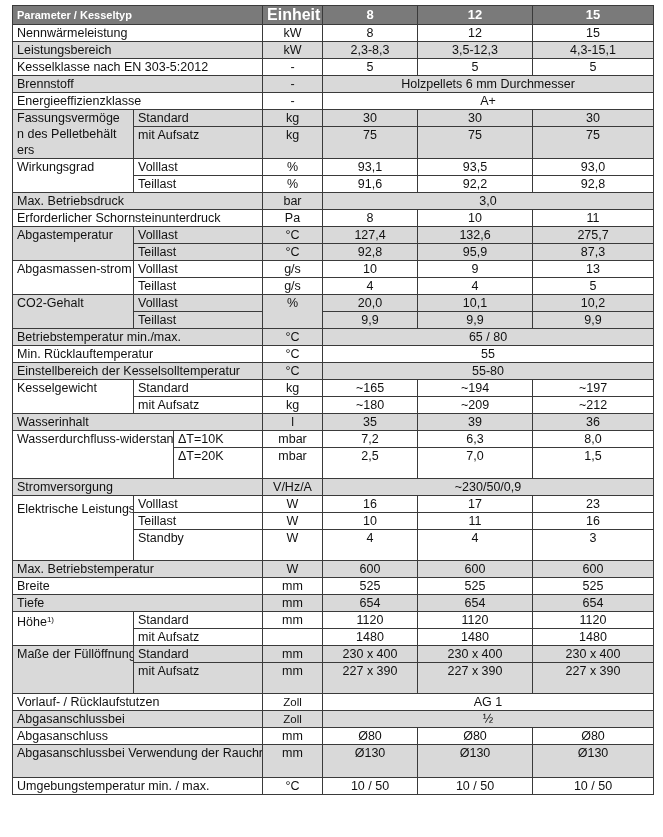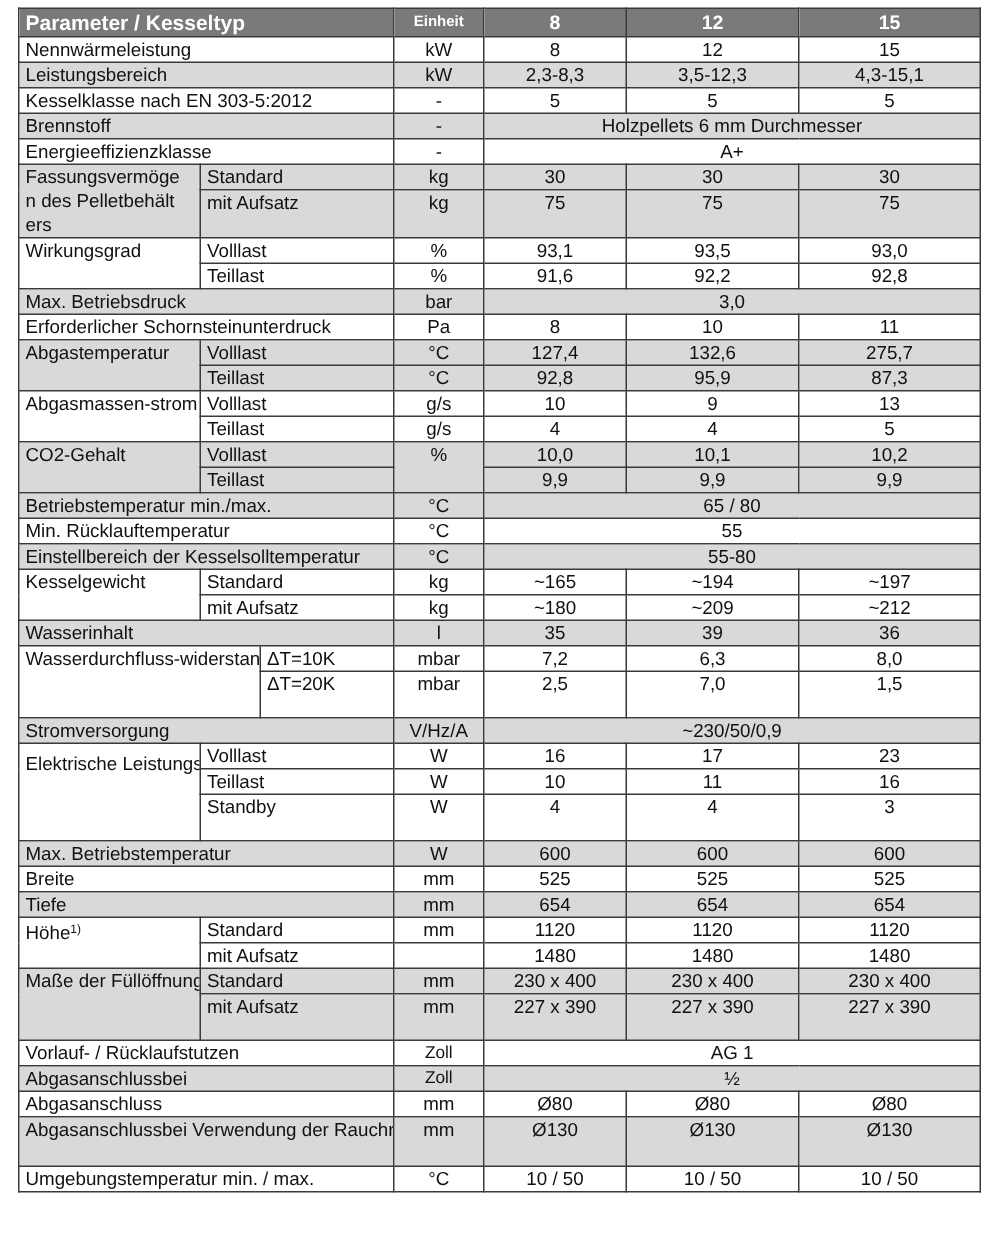--- a/index.html
+++ b/index.html
@@ -16,22 +16,22 @@
     padding: 0 4px;
     line-height: 16px;
     vertical-align: top;
     overflow: hidden;
     white-space: nowrap;
   }
   #spec-table th {
     background: #7a7a7a; color: #fff; font-weight: bold;
     height: 18px; vertical-align: middle;
   }
-  #spec-table th.param { text-align: left; font-size: 14px; }
-  #spec-table th.unit { font-size: 10px; }
+  #spec-table th.param { text-align: left; font-size: 11px; }
+  #spec-table th.unit { font-size: 16px; }
   #spec-table th.model { text-align: center; font-size: 13px; }
   tr.g td { background: #d9d9d9; }
   tr.w td { background: #ffffff; }
   td.c { text-align: center; }
   td.l { text-align: left; }
   td.wrap { white-space: normal; line-height: 14px; }
   td.mid { vertical-align: middle; }
   sup.fn { font-size: 8px; vertical-align: 4px; }
 </style>
 </head>
@@ -173,21 +173,21 @@
       <td class="c">g/s</td>
       <td class="c">4</td>
       <td class="c">4</td>
       <td class="c">5</td>
     </tr>
 
     <tr class="g">
       <td class="l" rowspan="2">CO2-Gehalt</td>
       <td class="l" colspan="2">Volllast</td>
       <td class="c mid" rowspan="2">%</td>
-      <td class="c">10,0</td>
+      <td class="c">20,0</td>
       <td class="c">10,1</td>
       <td class="c">10,2</td>
     </tr>
     <tr class="g">
       <td class="l" colspan="2">Teillast</td>
       <td class="c">9,9</td>
       <td class="c">9,9</td>
       <td class="c">9,9</td>
     </tr>
 

